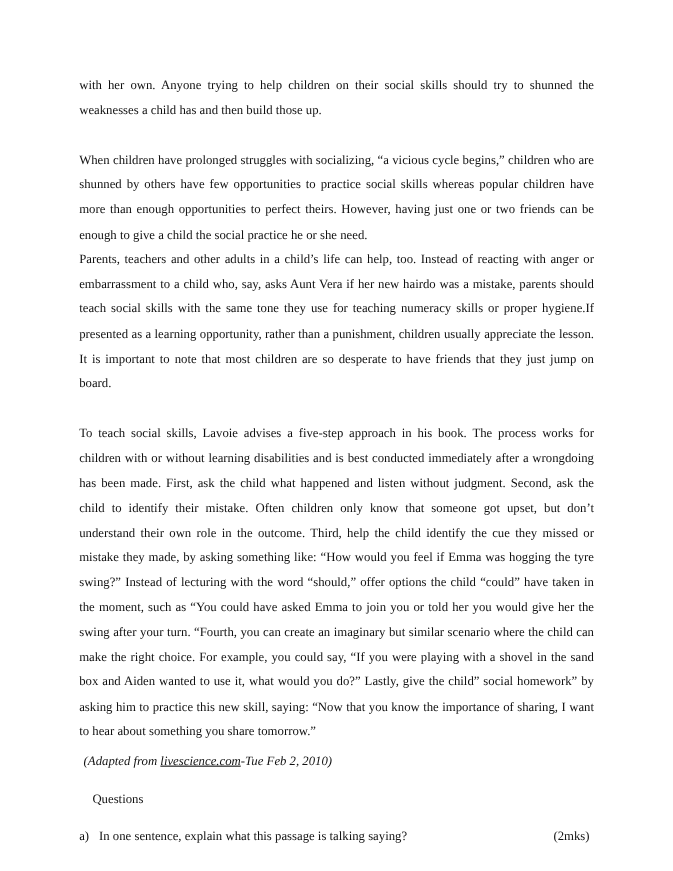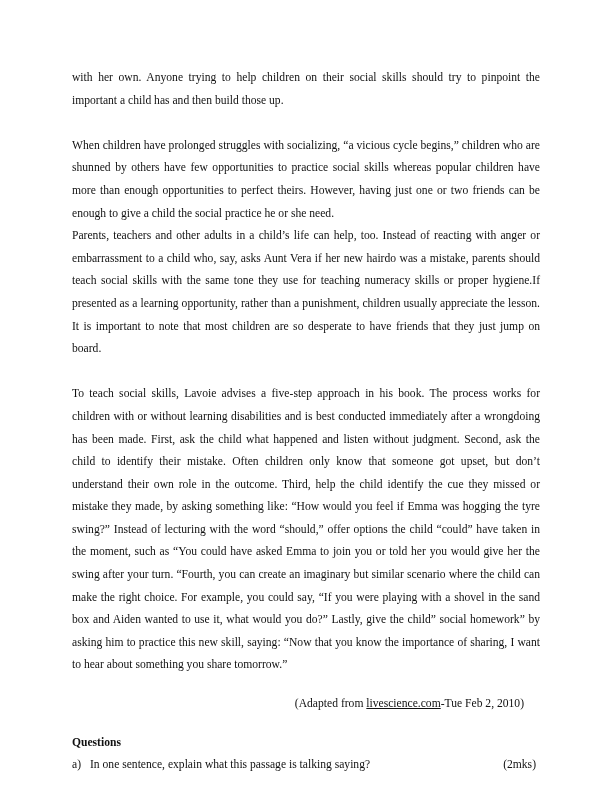--- a/index.html
+++ b/index.html
@@ -6,37 +6,37 @@
   body { width: 612px; height: 792px; position: relative; overflow: hidden; }
   .page {
     position: absolute; left: 72px; top: 67px; width: 468px;
     font-family: "Liberation Serif", "DejaVu Serif", serif;
     font-size: 11.6px; line-height: 22.6px; color: #111111;
   }
   .para { margin: 0; text-align: justify; }
   .gap { height: 22.6px; }
   .bold { font-weight: normal; }
   .source {
-    text-align: right; margin: 16px;
+    text-align: left; font-style: italic; margin: 4px;
   }
   .source .link { text-decoration: underline; }
-  .questions-heading { font-weight: bold; margin: 0; }
+  .questions-heading { font-weight: normal; margin: 12px; }
   .question {
     display: flex; justify-content: space-between; margin: 0;
   }
   .question .q-left { display: flex; }
   .question .q-label { width: 18px; }
   .question .q-marks { padding-right: 4px; margin-left: 28px; }
 </style>
 </head>
 <body>
 
 <div class="page">
 
-  <p class="para">with her own. Anyone trying to help children  on their social skills should try to pinpoint the important a child has and then build those up.</p>
+  <p class="para">with her own. Anyone trying to help children  on their social skills should try to shunned the weaknesses a child has and then build those up.</p>
 
   <div class="gap"></div>
 
   <p class="para"><span>When children have prolonged struggles with socializing, “a vicious cycle begins,” children who are </span><span class="bold">shunned</span><span> by others have few opportunities to practice social skills whereas popular children have more than enough opportunities to perfect theirs. However, having just one or two friends can be enough to give a child the social practice he or she need.</span></p>
 
   <p class="para"><span>Parents, teachers and other adults in a child’s life can help, too. Instead of reacting with anger or embarrassment to a child who, say, asks  Aunt Vera if her new hairdo was a mistake, parents should teach social skills with the same tone they use for teaching numeracy skills or proper hygiene.If presented as a learning opportunity, rather than a punishment, children usually appreciate the lesson. It is important to note that most children are so desperate to have friends that they </span><span class="bold">just jump on board.</span></p>
 
   <div class="gap"></div>
 
   <p class="para">To teach social skills, Lavoie advises a five-step approach in his book. The process works for children with or without learning disabilities and is best conducted immediately after a wrongdoing has been made. First, ask the child what happened and listen without judgment. Second, ask the child to identify their mistake. Often children only know that someone got upset, but don’t understand their own role in the outcome. Third, help the child identify the cue they missed or mistake they made, by asking something like: “How would you feel if Emma was hogging the tyre swing?” Instead of lecturing with the word “should,” offer options the child “could” have taken in the moment, such as “You could have asked Emma to join you or told her you would give her the swing after your turn. “Fourth, you can create an imaginary but similar scenario where the child can make the right choice. For example, you could say, “If you were playing with a shovel in the sand box and Aiden wanted to use it, what would you do?” Lastly, give the child” social homework” by asking him to practice this new skill, saying: “Now that you know the importance of sharing, I want to hear about something you share tomorrow.”</p>

